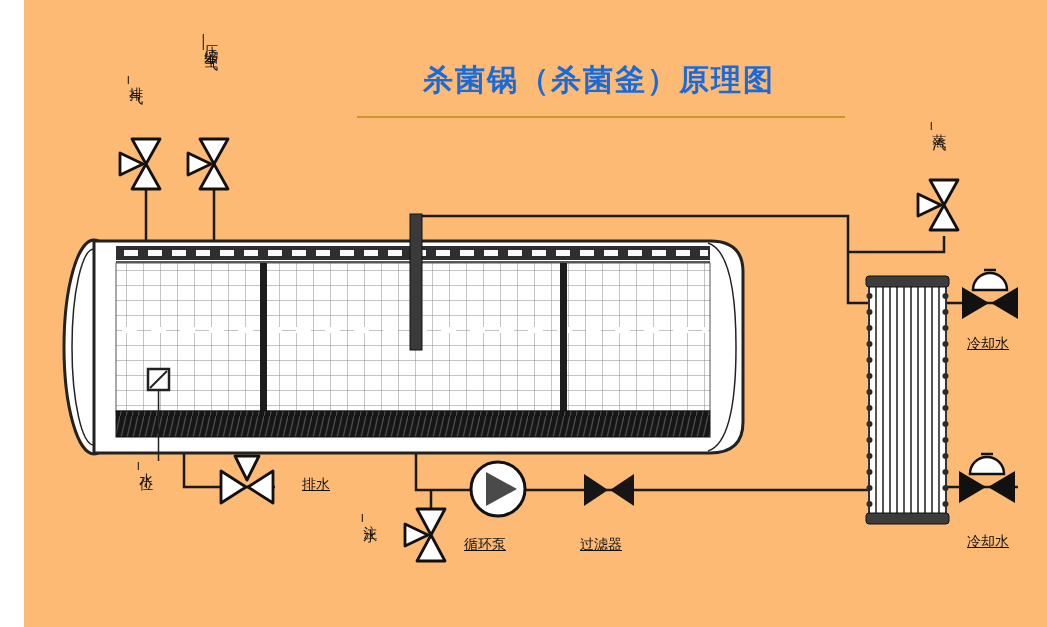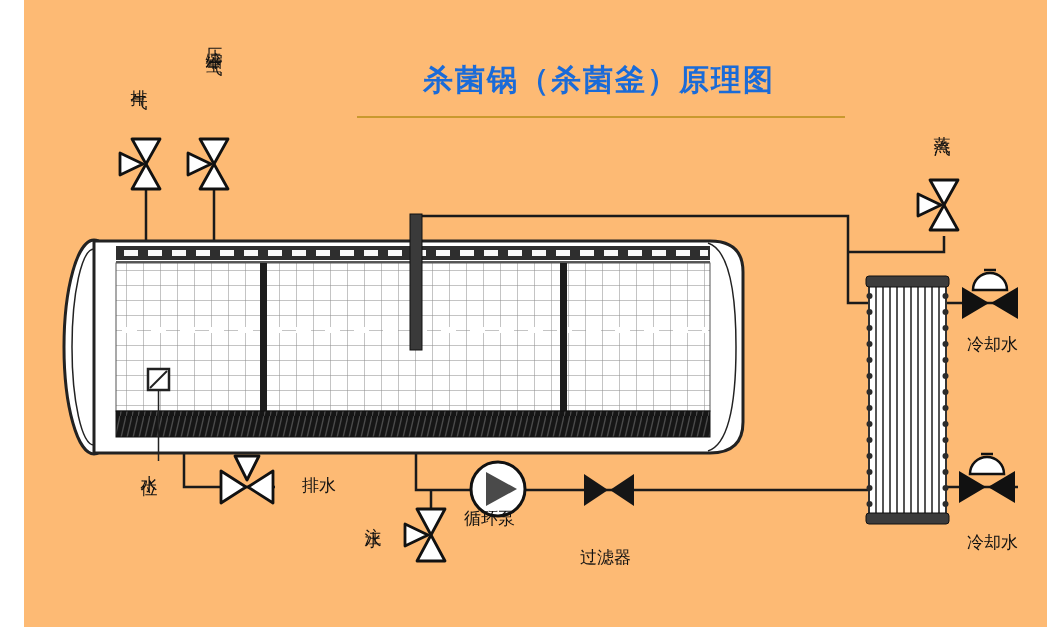--- a/index.html
+++ b/index.html
@@ -10,21 +10,21 @@
   .diagram-svg { position:absolute; left:0; top:0; }
   .title {
     position:absolute; left:325px; top:60px; width:500px; text-align:center;
     font-size:30px; font-weight:bold; letter-spacing:2px;
     color:var(--title-color,#1a6bd8);
   }
   .title-underline {
     position:absolute; left:333px; top:116px; width:488px; height:2px;
     background:var(--underline-color,#c9992e);
   }
-  .lbl { position:absolute; font-size:17px; color:#111; white-space:nowrap; line-height:1.2; }
+  .lbl { position:absolute; font-size:14px; color:#111; white-space:nowrap; line-height:1.2;text-decoration:underline; }
   .v { writing-mode:vertical-rl; text-orientation:upright; letter-spacing:4px; }
 </style>
 </head>
 <body>
 
 <div class="canvas">
 
   <svg class="diagram-svg" width="1047" height="627" viewBox="0 0 1047 627">
     <defs>
       <pattern id="grid" width="17" height="15" patternUnits="userSpaceOnUse">
@@ -184,15 +184,15 @@
   <div class="title-underline"></div>
 
   <div class="lbl v" style="left:104px; top:76px;">排气</div>
   <div class="lbl v" style="left:179px; top:34px;">压缩空气</div>
   <div class="lbl v" style="left:907px; top:122px;">蒸汽</div>
   <div class="lbl" style="left:943px; top:335px;">冷却水</div>
   <div class="lbl" style="left:943px; top:533px;">冷却水</div>
   <div class="lbl v" style="left:114px; top:462px;">水位</div>
   <div class="lbl" style="left:278px; top:476px;">排水</div>
   <div class="lbl v" style="left:338px; top:514px;">注水</div>
-  <div class="lbl" style="left:440px; top:509px;">循环泵</div>
-  <div class="lbl" style="left:556px; top:548px;">过滤器</div>
+  <div class="lbl" style="left:440px; top:536px;">循环泵</div>
+  <div class="lbl" style="left:556px; top:536px;">过滤器</div>
 </div>
 
 </body></html>

